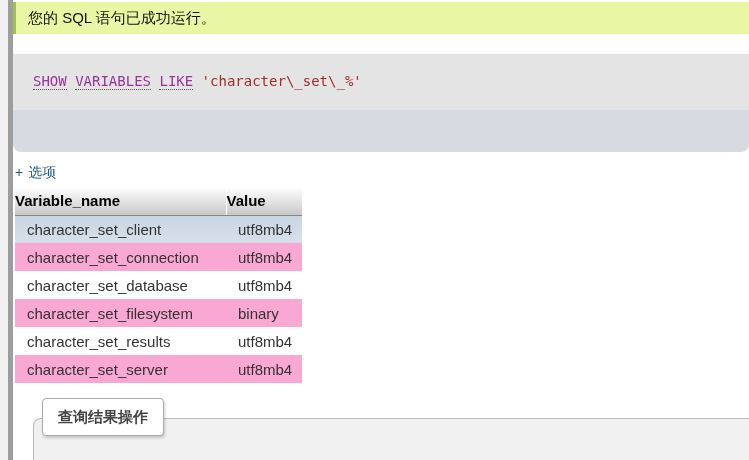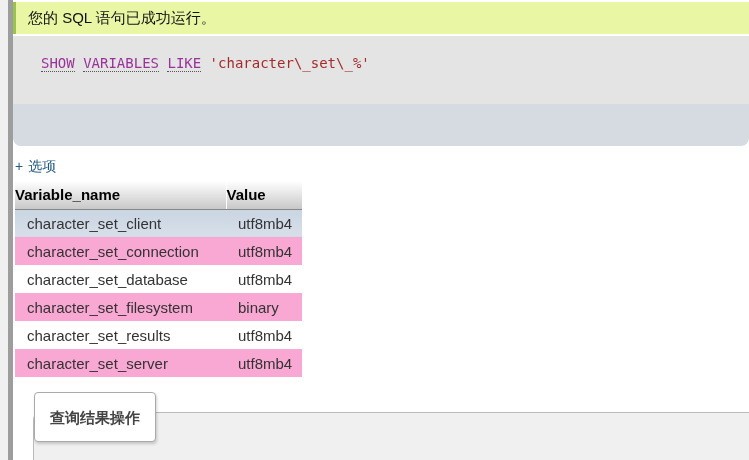--- a/index.html
+++ b/index.html
@@ -11,21 +11,21 @@
   .left-rail { position:absolute; left:0; top:0; width:8px; height:460px; background:#f0f0f0; }
   .drag-handle { position:absolute; left:8px; top:0; width:5px; height:460px; background:#9d9d9d; cursor:col-resize; }
 
   .content { position:absolute; left:13px; top:0; width:736px; height:460px; }
 
   
   .notice { margin-top:2px; height:32px; background:#e9f7a5; border-left:3px solid #9cc24e;
     display:flex; align-items:center; padding-left:12px; font-size:15px; color:#111; }
 
   
-  .sqlbox { margin-top:2px; height:68px; background:#e4e4e4; padding:19px 0 0 28px;
+  .sqlbox { margin-top:20px; height:56px; background:#e4e4e4; padding:19px 0 0 20px;
     font-family:"DejaVu Sans Mono","Liberation Mono",monospace; font-size:14px; color:#222; }
   .sql-kw { color:#993399; text-decoration:none; border-bottom:1px dotted #555; }
   .sql-str { color:#a52a2a; }
 
   
   .toolbar { height:42px; background:#d5dbe1; border-radius:0 0 8px 8px; }
 
   
   .options { margin:12px 0 0 2px; height:19px; font-size:14px; color:#235a81; }
   .options a { color:#235a81; text-decoration:none; }
@@ -39,22 +39,22 @@
   table.results th.col-name { width:211px; border-right:1px solid #fff; }
   table.results th.col-value { width:76px; }
   table.results td { height:28px; padding:0 12px; white-space:nowrap; overflow:hidden; }
   tr.row-marked td { background:linear-gradient(#c9d5e2,#d7dfe9); }
   tr.row-odd td { background:#f9a8d4; }
   tr.row-even td { background:#ffffff; }
 
   
   .resultops { position:relative; margin:35px 0 0 20px; height:60px; background:#f0f0f0;
     border:1px solid #bbb; border-right:none; border-bottom:none; border-radius:8px 0 0 0; }
-  .resultops .legend { position:absolute; top:-21px; left:0; height:50px; line-height:36px;
-    background:#fff; border:1px solid #aaa; border-radius:4px; padding:7px 15px;
+  .resultops .legend { position:absolute; top:-21px; left:8px; height:38px; line-height:36px;
+    background:#fff; border:1px solid #aaa; border-radius:4px; padding:0 15px;
     font-size:15px; font-weight:bold; color:#444; box-shadow:1px 2px 3px rgba(0,0,0,0.18); }
 </style>
 </head>
 <body>
 
 <div class="viewport">
 
   <div class="left-rail"></div>
   <div class="drag-handle"></div>
 

